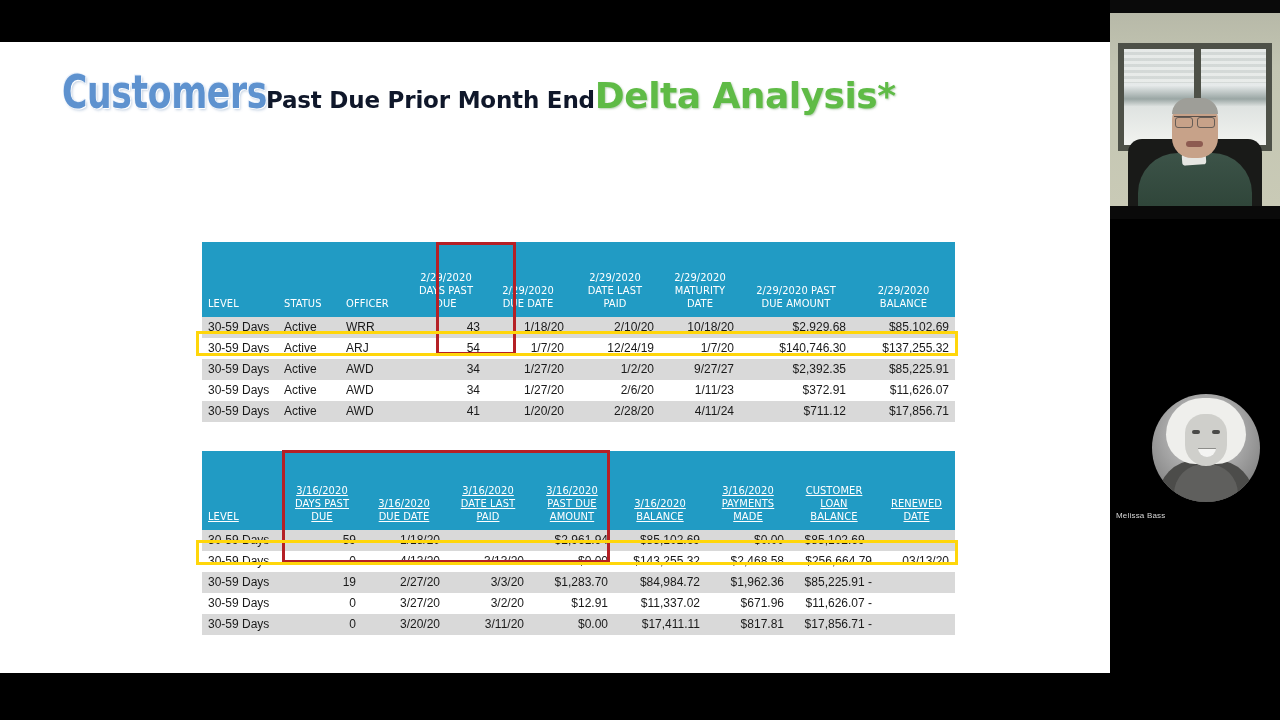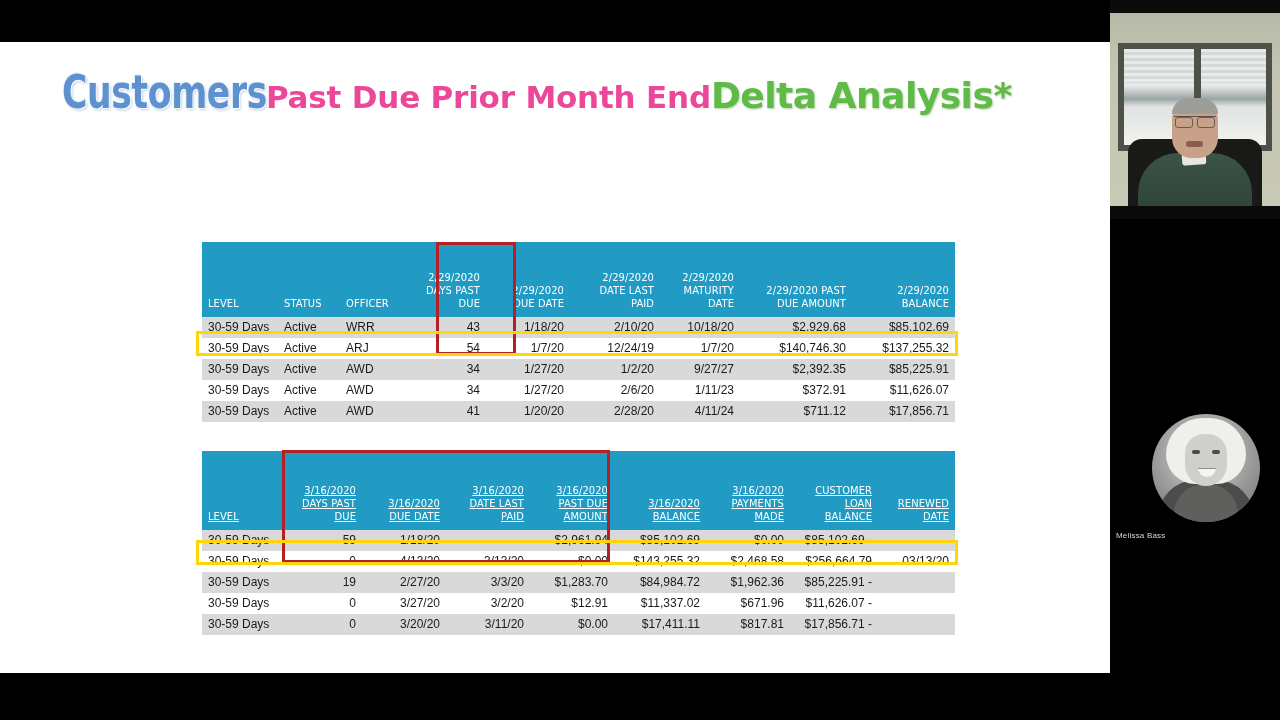--- a/index.html
+++ b/index.html
@@ -62,22 +62,22 @@
     color: #5e92cf;
     letter-spacing: -0.5px;
     text-shadow:
       1px 1px 0 #ffffff,
       -1px -1px 0 #e8f0fb,
       2px 2px 3px rgba(120,150,190,0.45);
   }
   .title-mid {
     font-family: "DejaVu Sans", sans-serif;
     font-weight: bold;
-    font-size: 31px;
-    color: #ec4899;
+    font-size: 23px;
+    color: #0f172a;
     margin-left: -46px;
     letter-spacing: -0.2px;
     text-align: right;
   }
   .title-delta {
     font-family: "DejaVu Sans", sans-serif;
     font-weight: bold;
     font-size: 36px;
     color: #5fbb46;
     letter-spacing: -0.5px;
@@ -107,21 +107,21 @@
     vertical-align: bottom;
     padding: 4px 6px 7px 6px;
     height: 64px;
     text-transform: uppercase;
     letter-spacing: 0.1px;
     border: none;
   }
   #table-current thead th { height: 68px; text-decoration: underline; }
 
   .th-left  { text-align: left; }
-  .th-right { text-align: right; }
+  .th-right { }
 
   .xl-table tbody td {
     padding: 3px 6px 4px 6px;
     height: 14px;
     line-height: 14px;
     border: none;
     white-space: nowrap;
     font-size: 12px;
   }
   .xl-table tbody tr.band-grey td { background: #d9d9d9; }
@@ -248,21 +248,21 @@
     left: 76px; top: 128px;
     width: 17px; height: 6px;
     background: #8d5b51;
     border-radius: 4px;
   }
 
   
   #tile-avatar {
     position: absolute;
     left: 0;
-    top: 404px;
+    top: 384px;
     width: 170px;
     height: 176px;
     background: #000000;
   }
   #avatar-circle {
     position: absolute;
     left: 42px; top: 10px;
     width: 108px; height: 108px;
     border-radius: 50%;
     overflow: hidden;

